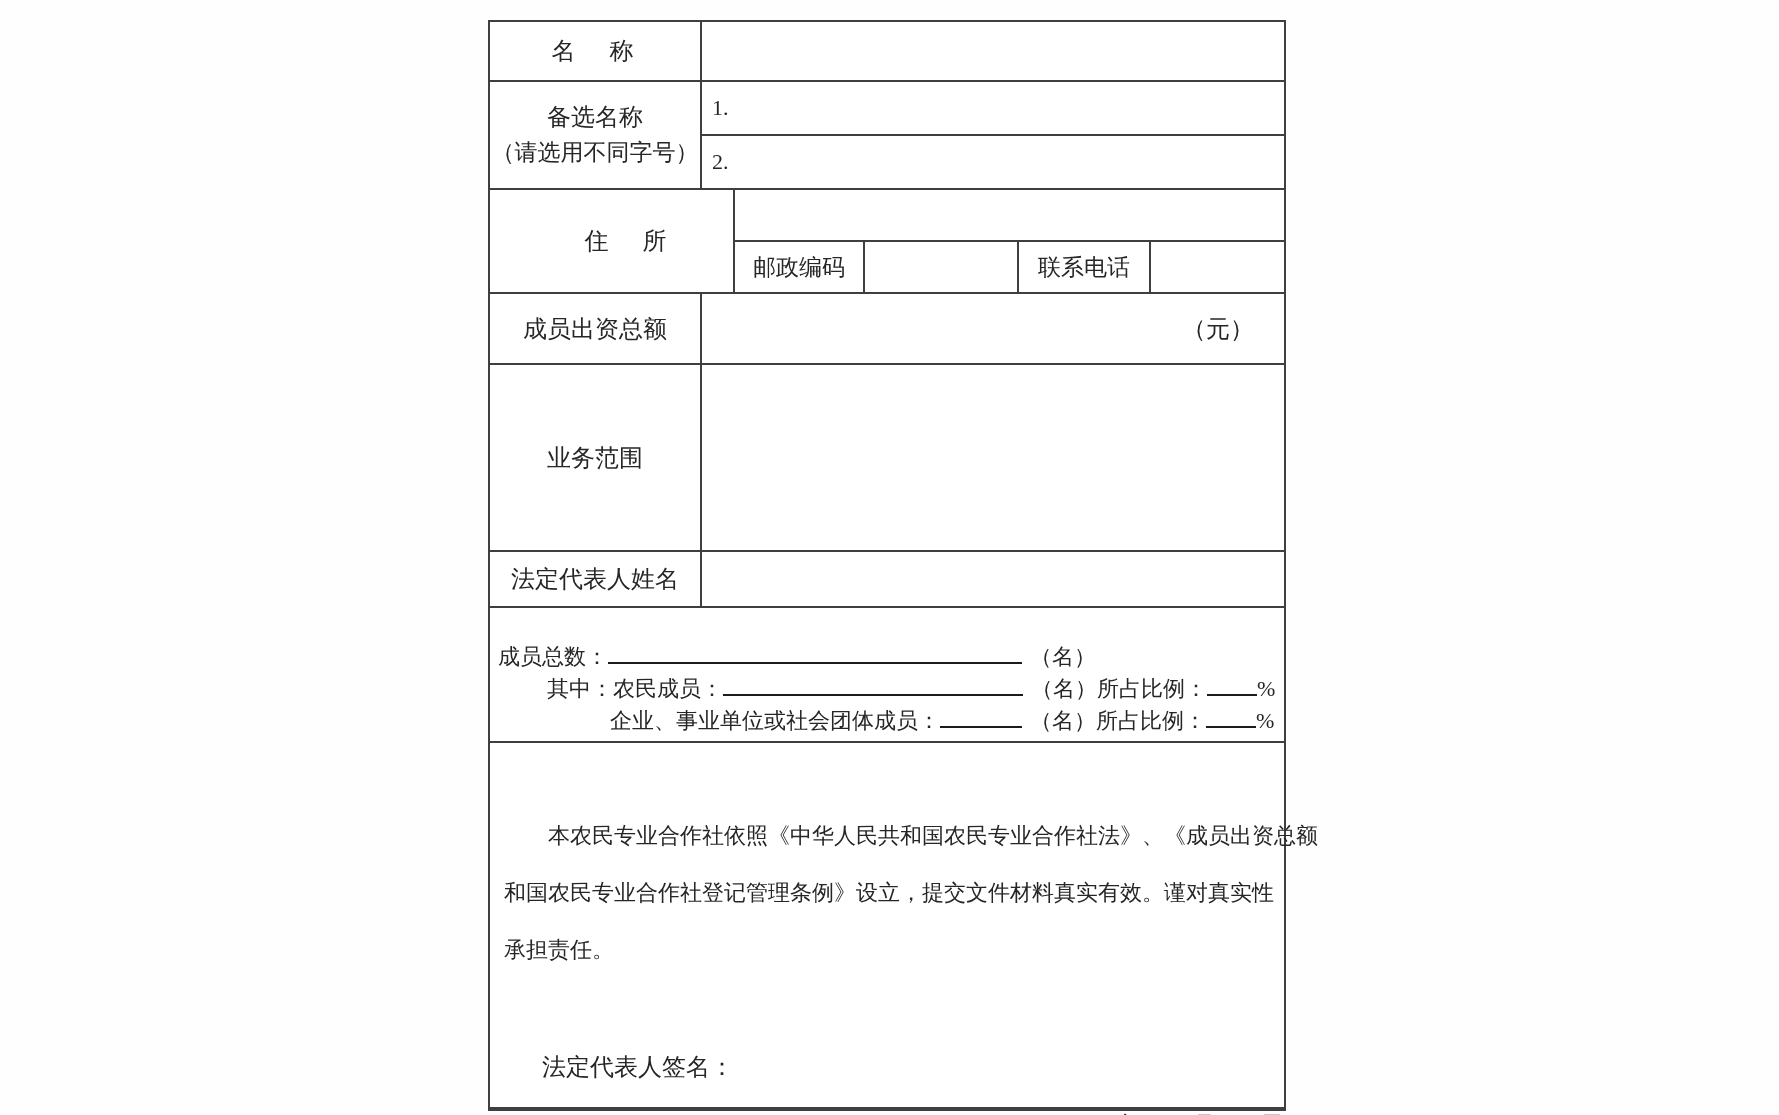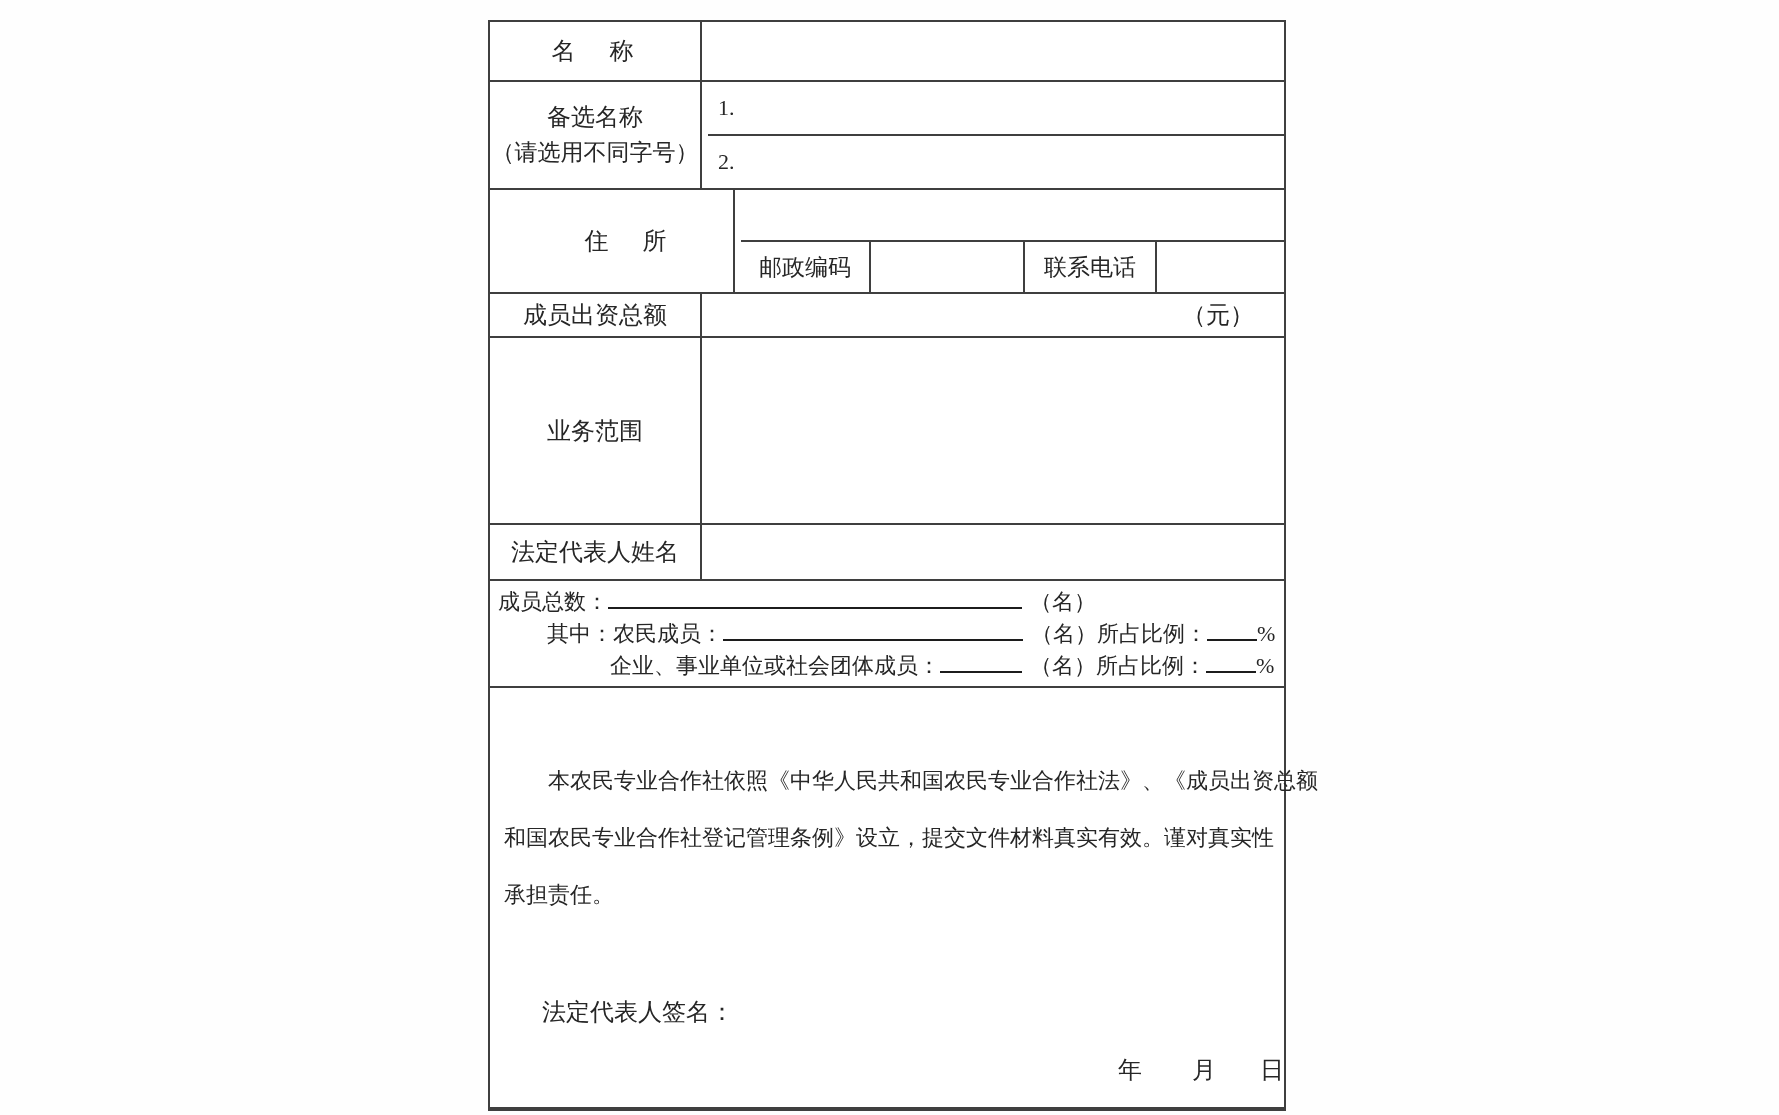--- a/index.html
+++ b/index.html
@@ -6,52 +6,52 @@
   body{
     width:1779px;height:1115px;position:relative;overflow:hidden;
     font-family:"Liberation Serif","DejaVu Serif",serif;color:#262626;
   }
   .sheet{position:absolute;left:0;top:0;width:1779px;height:1115px;background:#fefefe;}
   .form-table{
     position:absolute;left:488px;top:20px;width:798px;height:1091px;
     box-sizing:border-box;border:2px solid #3f3f3f;border-bottom-width:4px;
     display:flex;flex-direction:column;background:#fff;
   }
-  .row{display:flex;box-sizing:border-box;border-bottom:2px solid #3f3f3f;flex-shrink:0;gap:6px;}
+  .row{display:flex;box-sizing:border-box;border-bottom:2px solid #3f3f3f;flex-shrink:0;}
   .row:last-child{border-bottom:none;flex:1;}
   .label-cell{
     width:212px;flex-shrink:0;box-sizing:border-box;border-right:2px solid #3f3f3f;
     display:flex;flex-direction:column;align-items:center;justify-content:center;
     text-align:center;font-size:24px;line-height:36px;
   }
   .spaced{letter-spacing:5px;}
   .value-cell{flex:1;box-sizing:border-box;}
   .vcol{display:flex;flex-direction:column;}
   
   .r-name{height:60px;}
   .r-alt{height:108px;}
   .r-addr{height:104px;padding-left:33px;}
-  .r-capital{height:44px;}
+  .r-capital{height:71px;}
   .r-scope{height:187px;}
   .r-rep{height:56px;}
   .r-members{height:107px;}
   .alt-opt{flex:1;display:flex;align-items:center;padding-left:10px;font-size:22px;box-sizing:border-box;}
   .alt-opt.first{border-bottom:2px solid #3f3f3f;}
   .note-line{font-size:23px;}
   .addr-top{flex:1;}
   .addr-bottom{height:52px;flex-shrink:0;border-top:2px solid #3f3f3f;display:flex;box-sizing:border-box;}
   .sub-cell{box-sizing:border-box;border-right:2px solid #3f3f3f;display:flex;align-items:center;justify-content:center;font-size:23px;}
   .sub-cell.fill{border-right:none;}
   .w-postal-label{width:130px;}
   .w-postal-value{width:154px;}
   .w-phone-label{width:132px;text-align:center;}
   .w-phone-value{flex:1;}
   .capital-value{display:flex;align-items:center;justify-content:flex-end;padding-right:30px;font-size:24px;}
   
-  .members{display:block;padding:5px 0 0 8px;font-size:22px;}
+  .members{display:block;padding:5px 0 0 8px;font-size:22px;margin-top:28px;}
   .m-line{height:32px;line-height:32px;white-space:nowrap;}
   .m-line.l2{padding-left:49px;}
   .m-line.l3{padding-left:112px;}
   .blank{display:inline-block;border-bottom:2px solid #1c1c1c;vertical-align:baseline;}
   .b-total{width:414px;}
   .b-farmer{width:300px;}
   .b-org{width:82px;}
   .b-ratio{width:50px;}
   .gap-l{margin-left:8px;}
   

